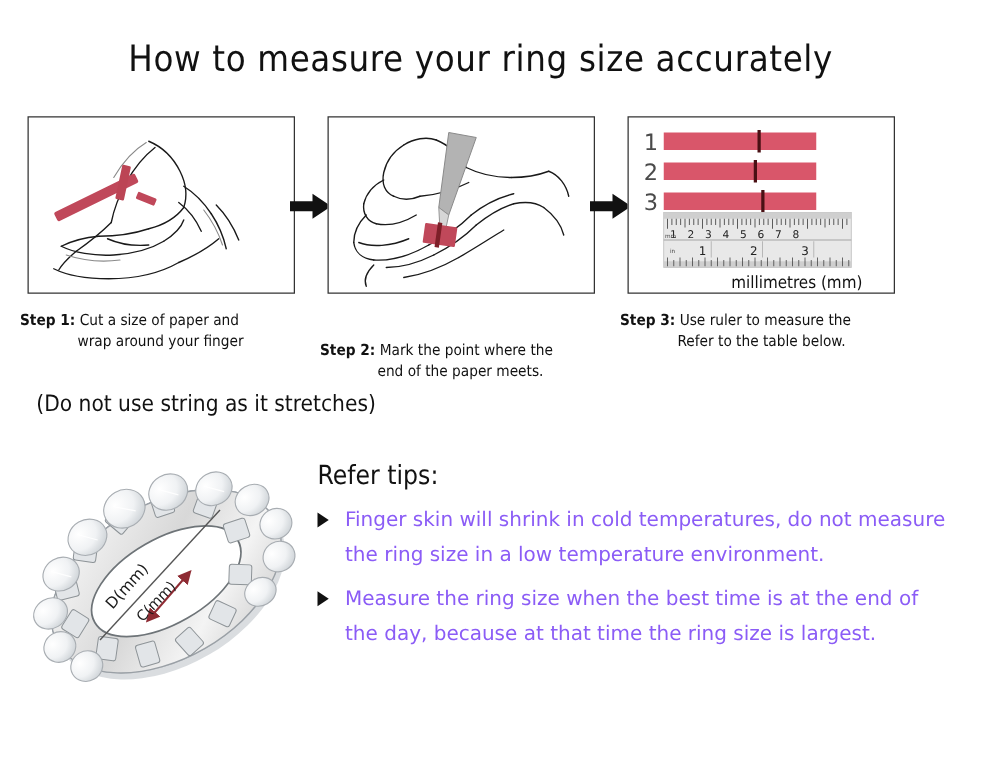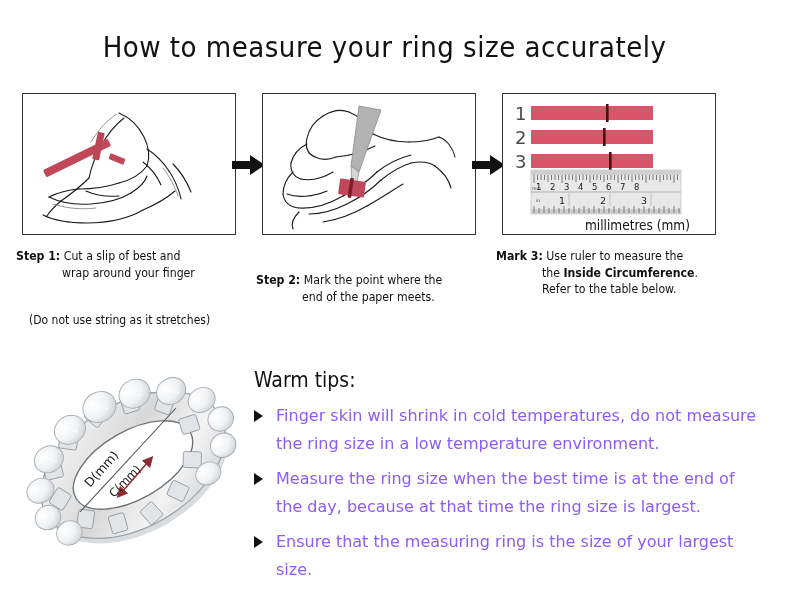--- a/index.html
+++ b/index.html
@@ -40,21 +40,21 @@
   #cap1{left:16px;}
   #cap2{left:256px;margin-top:24px;}
   #cap3{left:496px;}
   .cap b{font-weight:700;}
   .cap .l2{display:block;padding-left:46px;}
   .cap .l3{display:block;padding-left:46px;}
 
   .note{
     position:absolute;
     font-family:"DejaVu Sans Condensed","DejaVu Sans","Liberation Sans",sans-serif;
-    font-size:12px;color:#111;white-space:nowrap;
+    font-size:18px;color:#111;white-space:nowrap;
   }
   #note1{left:29px;top:313px;}
   #note3{left:497px;top:313px;}
 
   
   #ring{position:absolute;left:18px;top:350px;width:230px;height:230px;}
 
   
   .tips-head{
     position:absolute;left:254px;top:368px;
@@ -287,35 +287,34 @@
           <line x1="148" y1="99" x2="148" y2="112"></line>
         </g>
       </g>
 
       <text x="82" y="136" font-family="DejaVu Sans Condensed, DejaVu Sans, sans-serif" font-size="13.5" fill="#111">millimetres (mm)</text>
     </svg>
   </div>
 
   <div class="cap" id="cap1">
     <b>Step 1:</b>
-    <span>Cut a slip of best and</span>
+    <span>Cut a size of paper and</span>
     <span class="l2">wrap around your finger</span>
   </div>
   <div class="note" id="note1">(Do not use string as it stretches)</div>
 
   <div class="cap" id="cap2">
     <b>Step 2:</b>
     <span>Mark the point where the</span>
     <span class="l2">end of the paper meets.</span>
   </div>
 
   <div class="cap" id="cap3">
-    <b>Mark 3:</b>
+    <b>Step 3:</b>
     <span>Use ruler to measure the</span>
-    <span class="l2">the&nbsp;<b>Inside Circumference</b>.</span>
     <span class="l3">Refer to the table below.</span>
   </div>
 
   <svg id="ring" viewBox="0 0 230 230">
     <defs>
       <linearGradient id="bandg" x1="0" y1="0" x2="1" y2="1">
         <stop offset="0%" stop-color="#fdfdfd"></stop>
           <stop offset="45%" stop-color="#d8d8d8"></stop>
         <stop offset="70%" stop-color="#f4f4f4"></stop>
           <stop offset="100%" stop-color="#c4c4c4"></stop>
@@ -381,29 +380,25 @@
       <marker id="a1" markerWidth="7" markerHeight="7" refX="5" refY="3.5" orient="auto">
         <polygon points="7,0 7,7 0,3.5" fill="#8e2b33"></polygon>
       </marker>
       <marker id="a2" markerWidth="7" markerHeight="7" refX="2" refY="3.5" orient="auto">
         <polygon points="0,0 0,7 7,3.5" fill="#8e2b33"></polygon>
       </marker>
     </defs>
     <text x="96" y="148" font-family="DejaVu Sans, sans-serif" font-size="11.5" fill="#1a1a1a" transform="rotate(-46 96 148)">C(mm)</text>
   </svg>
 
-  <div class="tips-head">Warm tips:</div>
+  <div class="tips-head">Refer tips:</div>
   <div class="tips">
     <div class="tip">
       <span class="bullet"></span>
       <span>Finger skin will shrink in cold temperatures, do not measure the ring size in a low temperature environment.</span>
     </div>
     <div class="tip">
       <span class="bullet"></span>
       <span>Measure the ring size when the best time is at the end of the day, because at that time the ring size is largest.</span>
     </div>
-    <div class="tip">
-      <span class="bullet"></span>
-      <span>Ensure that the measuring ring is the size of your largest size.</span>
-    </div>
   </div>
 
 </div>
 
 </body></html>

